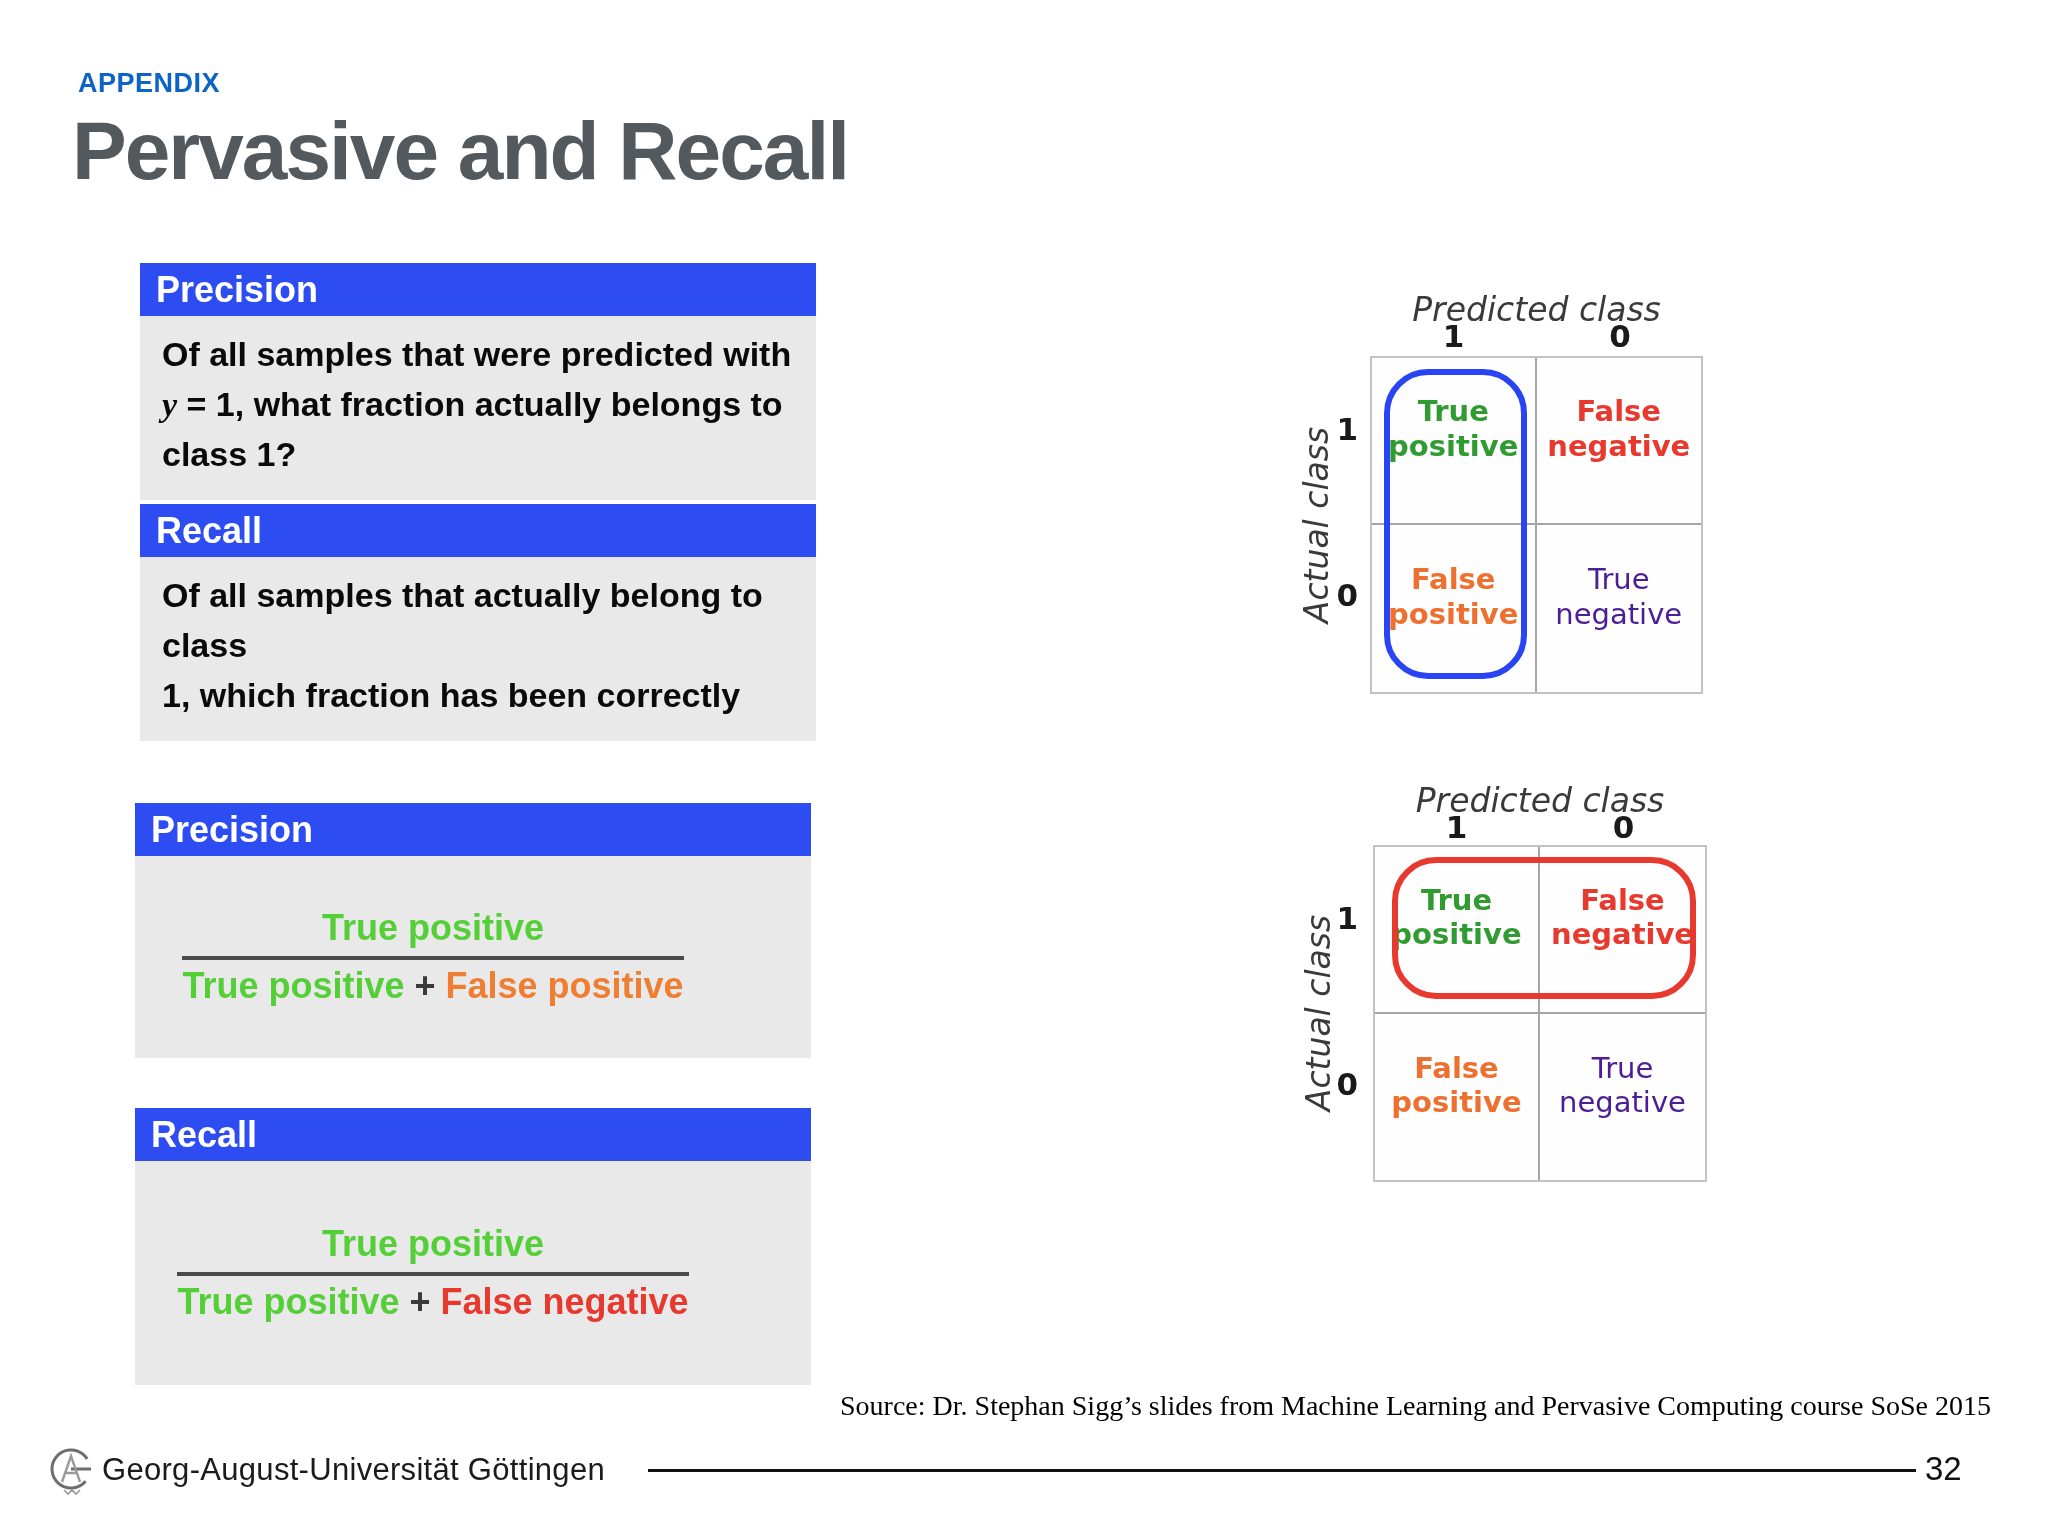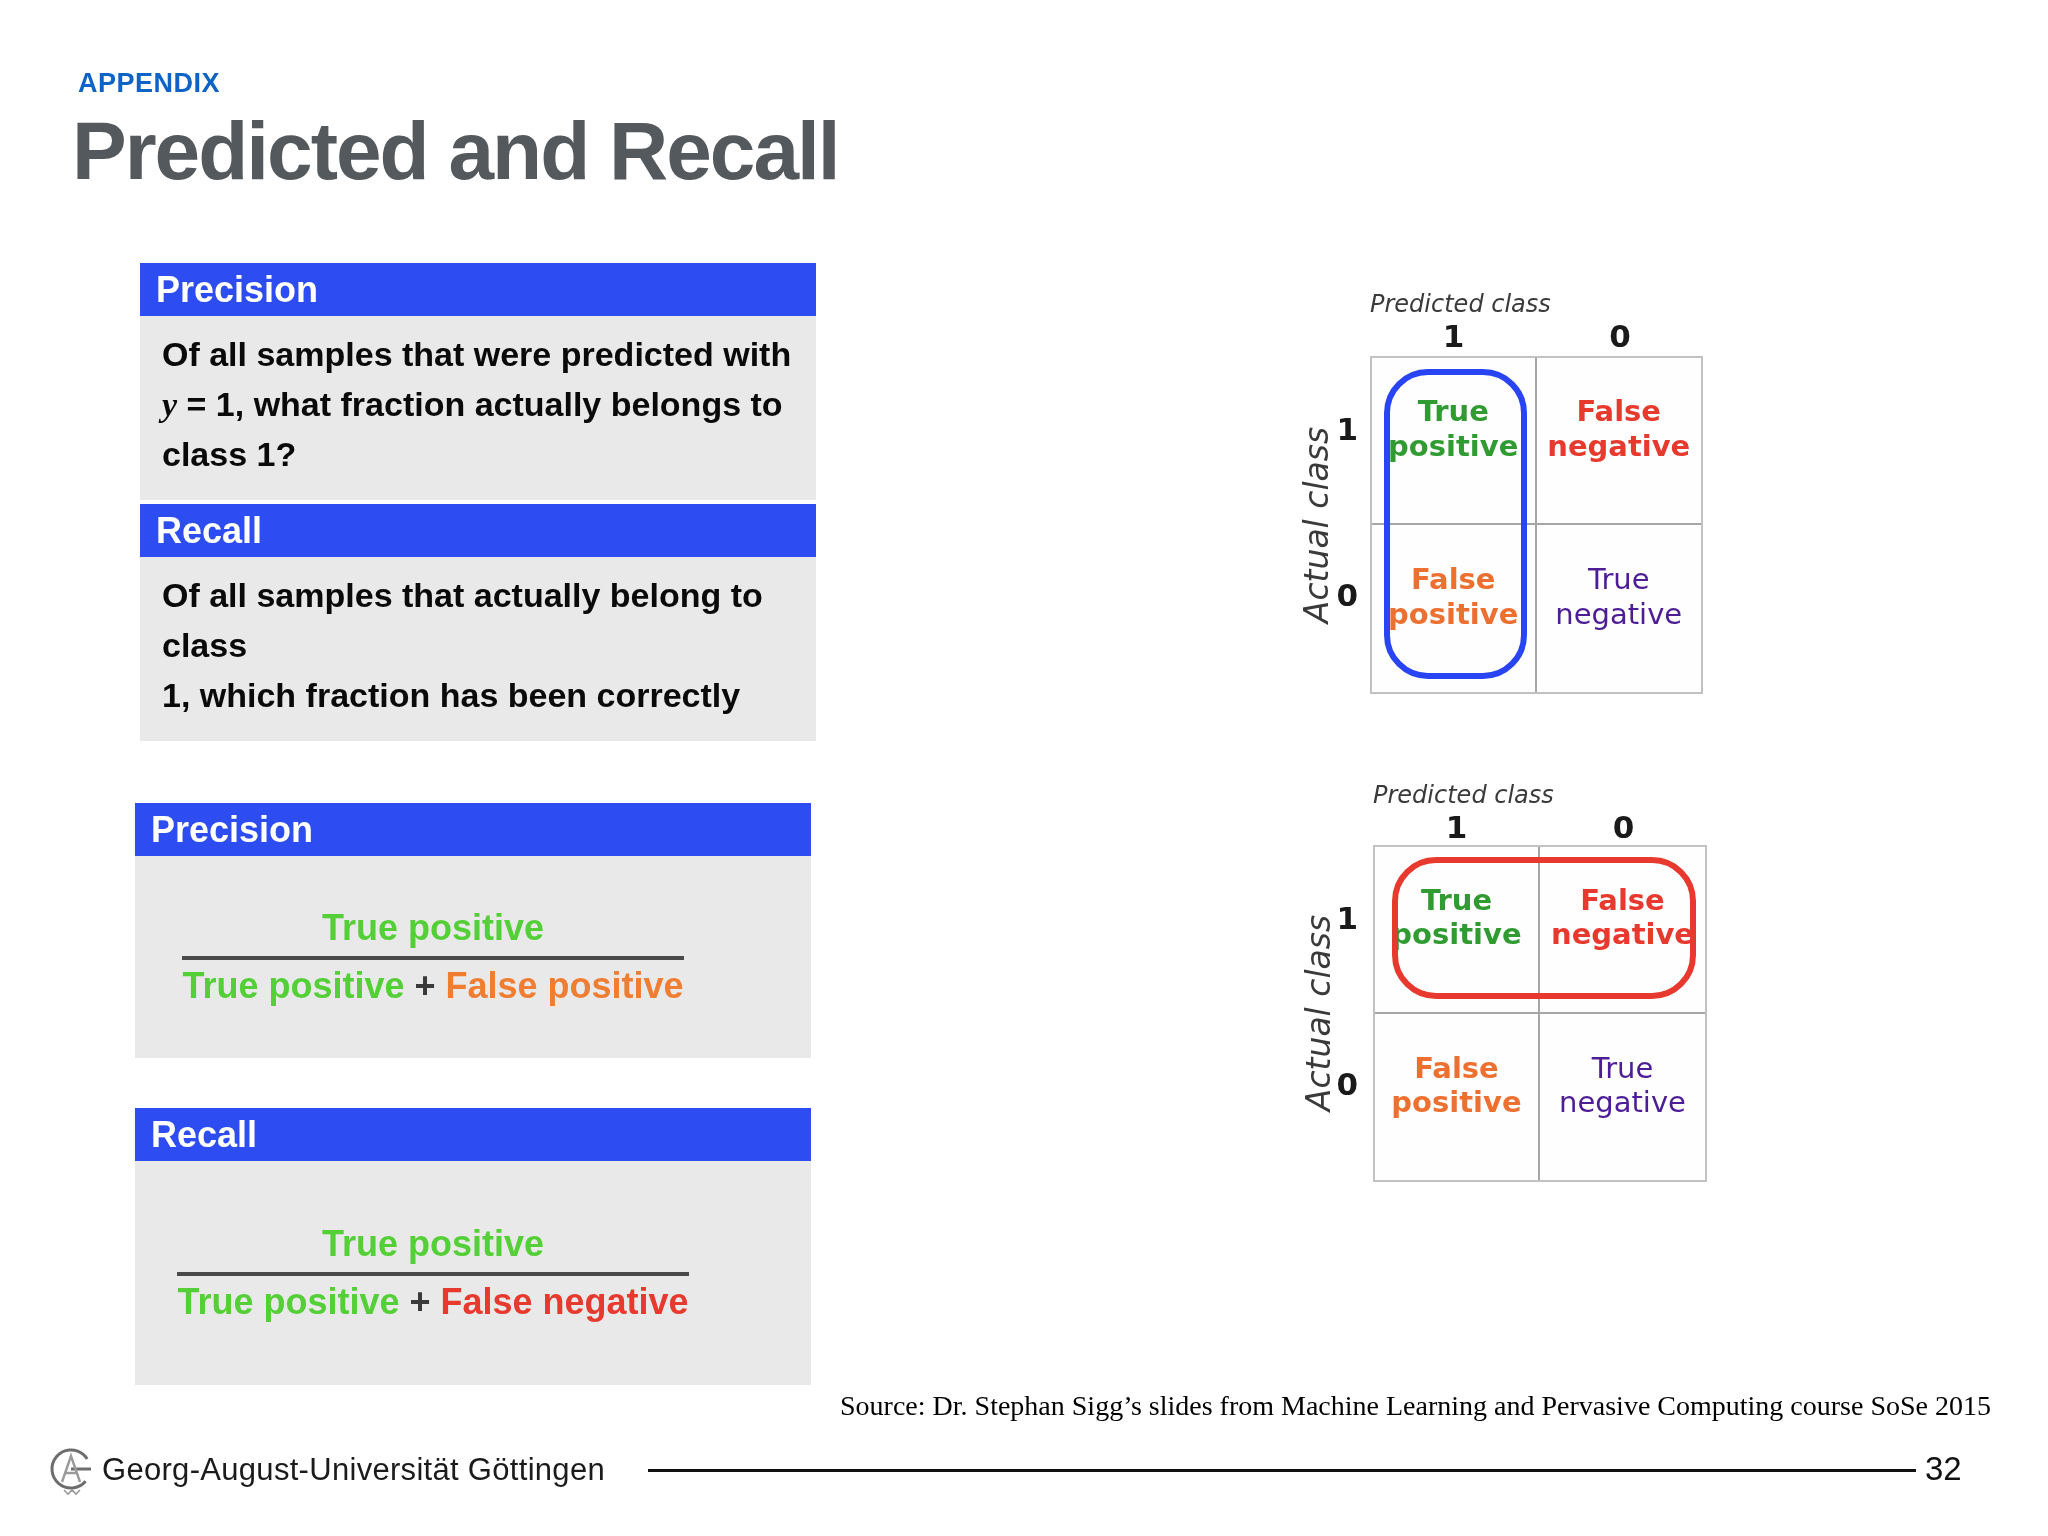--- a/index.html
+++ b/index.html
@@ -24,21 +24,21 @@
   .fraction{display:inline-flex;flex-direction:column;align-items:center;transform:translateX(-40px);}
   .num,.den{font-size:36px;white-space:pre;}
   .fbar{height:4px;background:#4a4a4a;align-self:stretch;margin:7px 0 5px 0;}
   .f-green{color:#55cf38;}
   .f-orange{color:#ef7e33;}
   .f-red{color:#e73a2f;}
   .f-plus{color:#3a3a3a;}
 
   
   .matrix{position:absolute;width:470px;height:445px;font-family:"DejaVu Sans",sans-serif;}
-  .pred-label{position:absolute;text-align:left;font-size:24px;font-style:italic;color:#3a3a3a;}
+  .pred-label{position:absolute;text-align:center;font-size:33px;font-style:italic;color:#3a3a3a;}
   .axis-num{position:absolute;font-size:31px;font-weight:bold;color:#1a1a1a;text-align:center;}
   .row-num{position:absolute;font-size:31px;font-weight:bold;color:#1a1a1a;text-align:right;}
   .actual-label{position:absolute;font-size:33px;font-style:italic;color:#3a3a3a;white-space:nowrap;
                 transform:translate(-50%,-50%) rotate(-90deg);}
   .mgrid{position:absolute;display:grid;grid-template-columns:1fr 1fr;grid-template-rows:1fr 1fr;
          border:2px solid #c2c2c2;background:#fefefe;box-sizing:border-box;}
   .mcell{display:flex;align-items:center;justify-content:center;padding-bottom:24px;}
   .mcell.bR{border-right:2px solid #a6a6a6;}
   .mcell.bB{border-bottom:2px solid #a6a6a6;}
   .cell-text{display:block;max-width:160px;text-align:center;font-size:29px;font-weight:700;line-height:1.18;}
@@ -57,21 +57,21 @@
   .footer-line{position:absolute;left:648px;top:1469px;width:1268px;height:3px;background:#111111;}
   .page-number{position:absolute;left:1925px;top:1450px;font-size:33px;color:#111111;}
   .logo{position:absolute;left:44px;top:1444px;}
 </style>
 </head>
 <body>
 
 <div class="slide">
 
   <div class="appendix">APPENDIX</div>
-  <div class="title">Predicted and Recall</div>
+  <div class="title">Pervasive and Recall</div>
 
   <div class="box" style="left:140px;top:263px;">
     <div class="box-header">Precision</div>
     <div class="box-body">
       <div><span>Of all samples that were predicted with</span></div>
       <div><span class="mi">y</span><span> = 1, what fraction actually belongs to</span></div>
       <div><span>class 1?</span></div>
     </div>
   </div>
 

